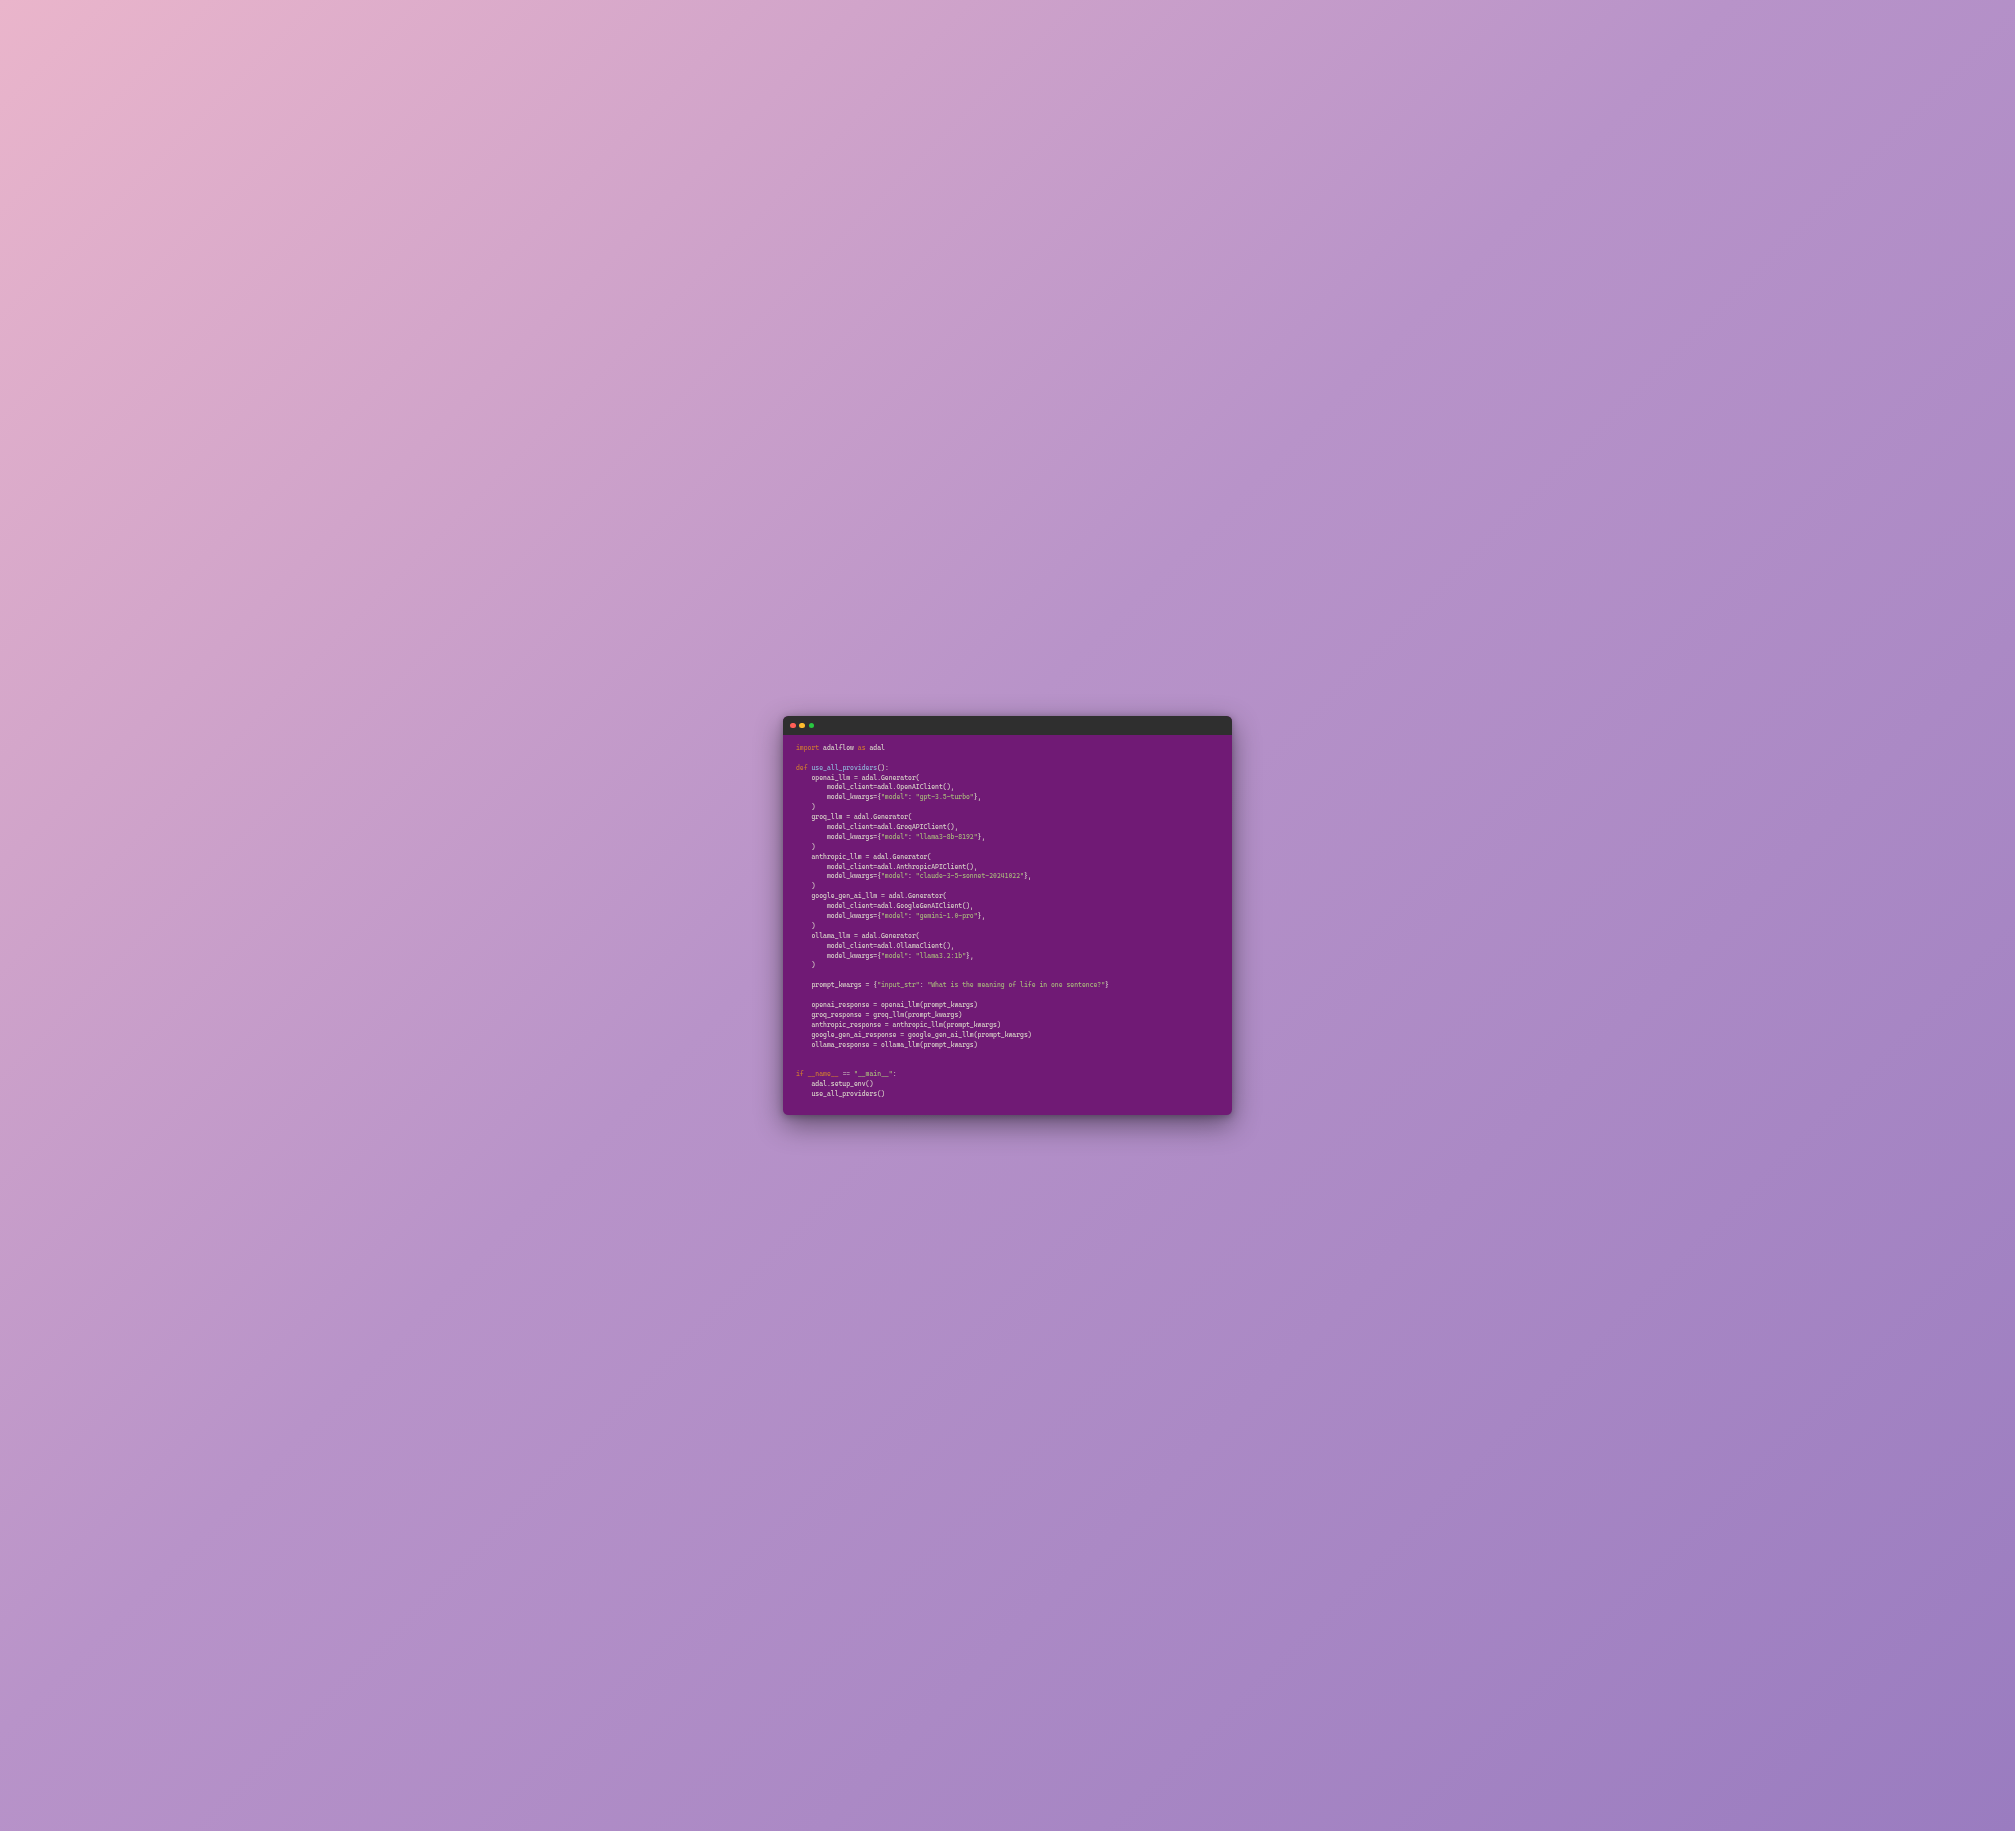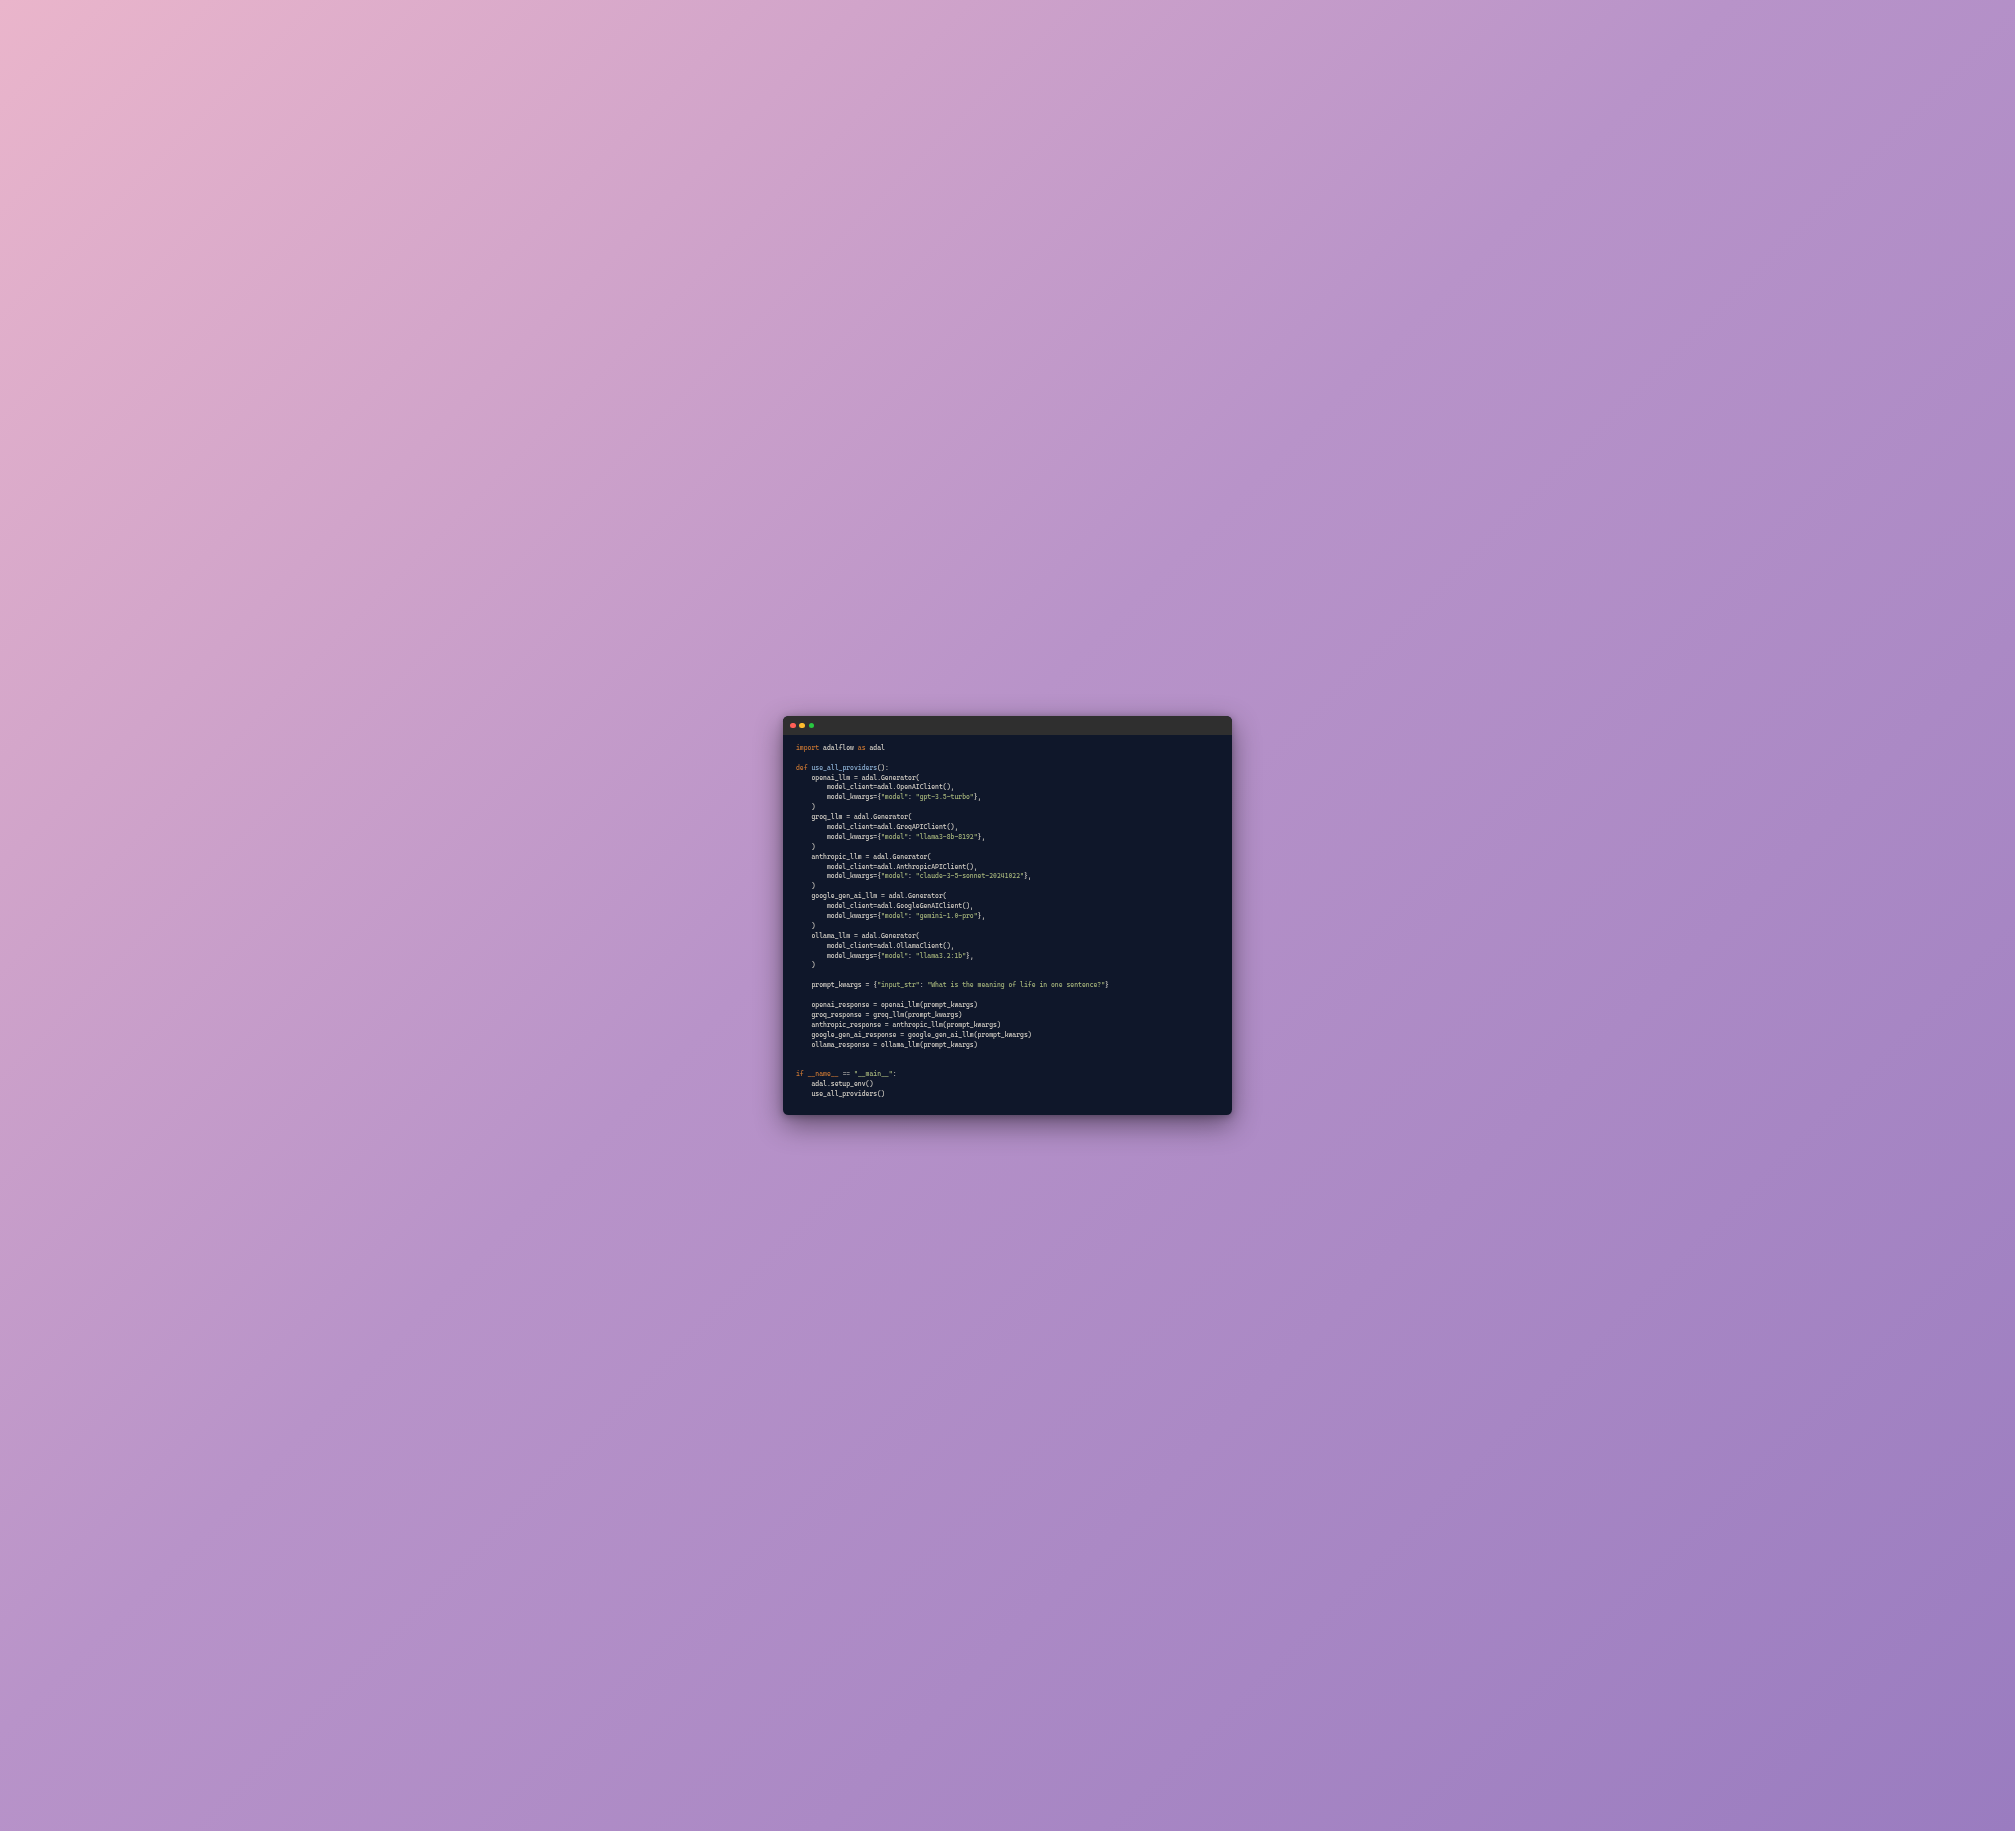--- a/index.html
+++ b/index.html
@@ -8,21 +8,21 @@
     background: linear-gradient(135deg, #eab5cb 0%, #b893c9 45%, #9a7cc0 100%);
     display: flex;
     align-items: center;
     justify-content: center;
     font-family: ui-monospace, "SF Mono", Menlo, Monaco, "Cascadia Code", Consolas, monospace;
     padding: 27.5px 18.3px;
   }
   .window {
     width: 100%;
     max-width: 449px;
-    background: #0f172a;
+    background: #701a75;
     border-radius: 5.5px;
     box-shadow: 0 9.2px 27.5px rgba(0,0,0,0.45), 0 1.8px 7.3px rgba(0,0,0,0.25);
     overflow: hidden;
   }
   .titlebar {
     height: 18.3px;
     display: flex;
     align-items: center;
     padding: 0 7.3px;
     gap: 3.7px;

